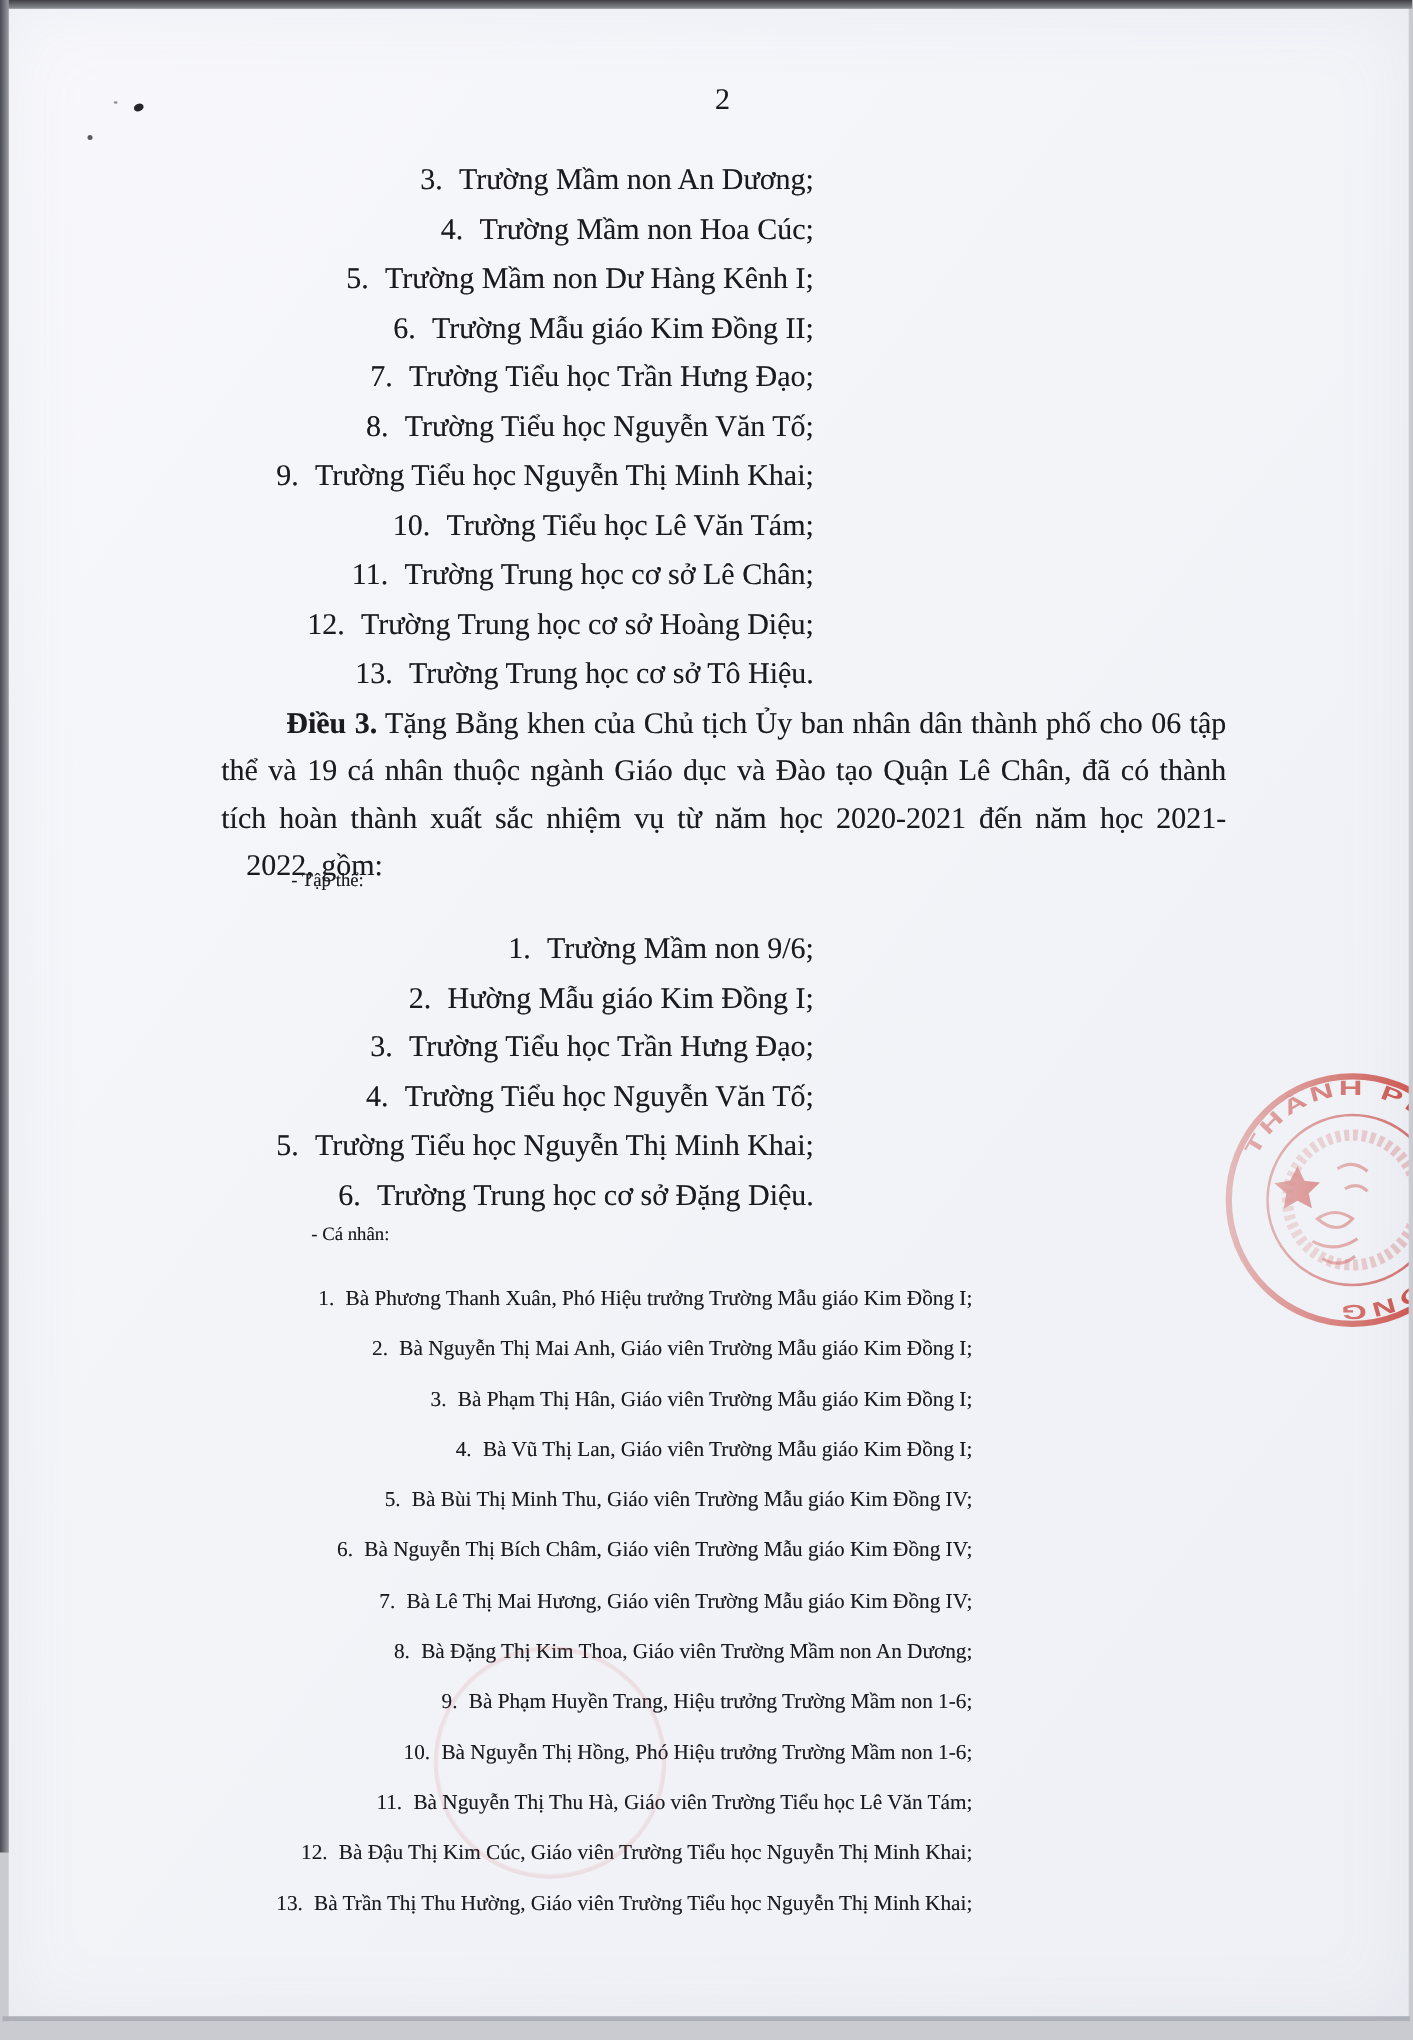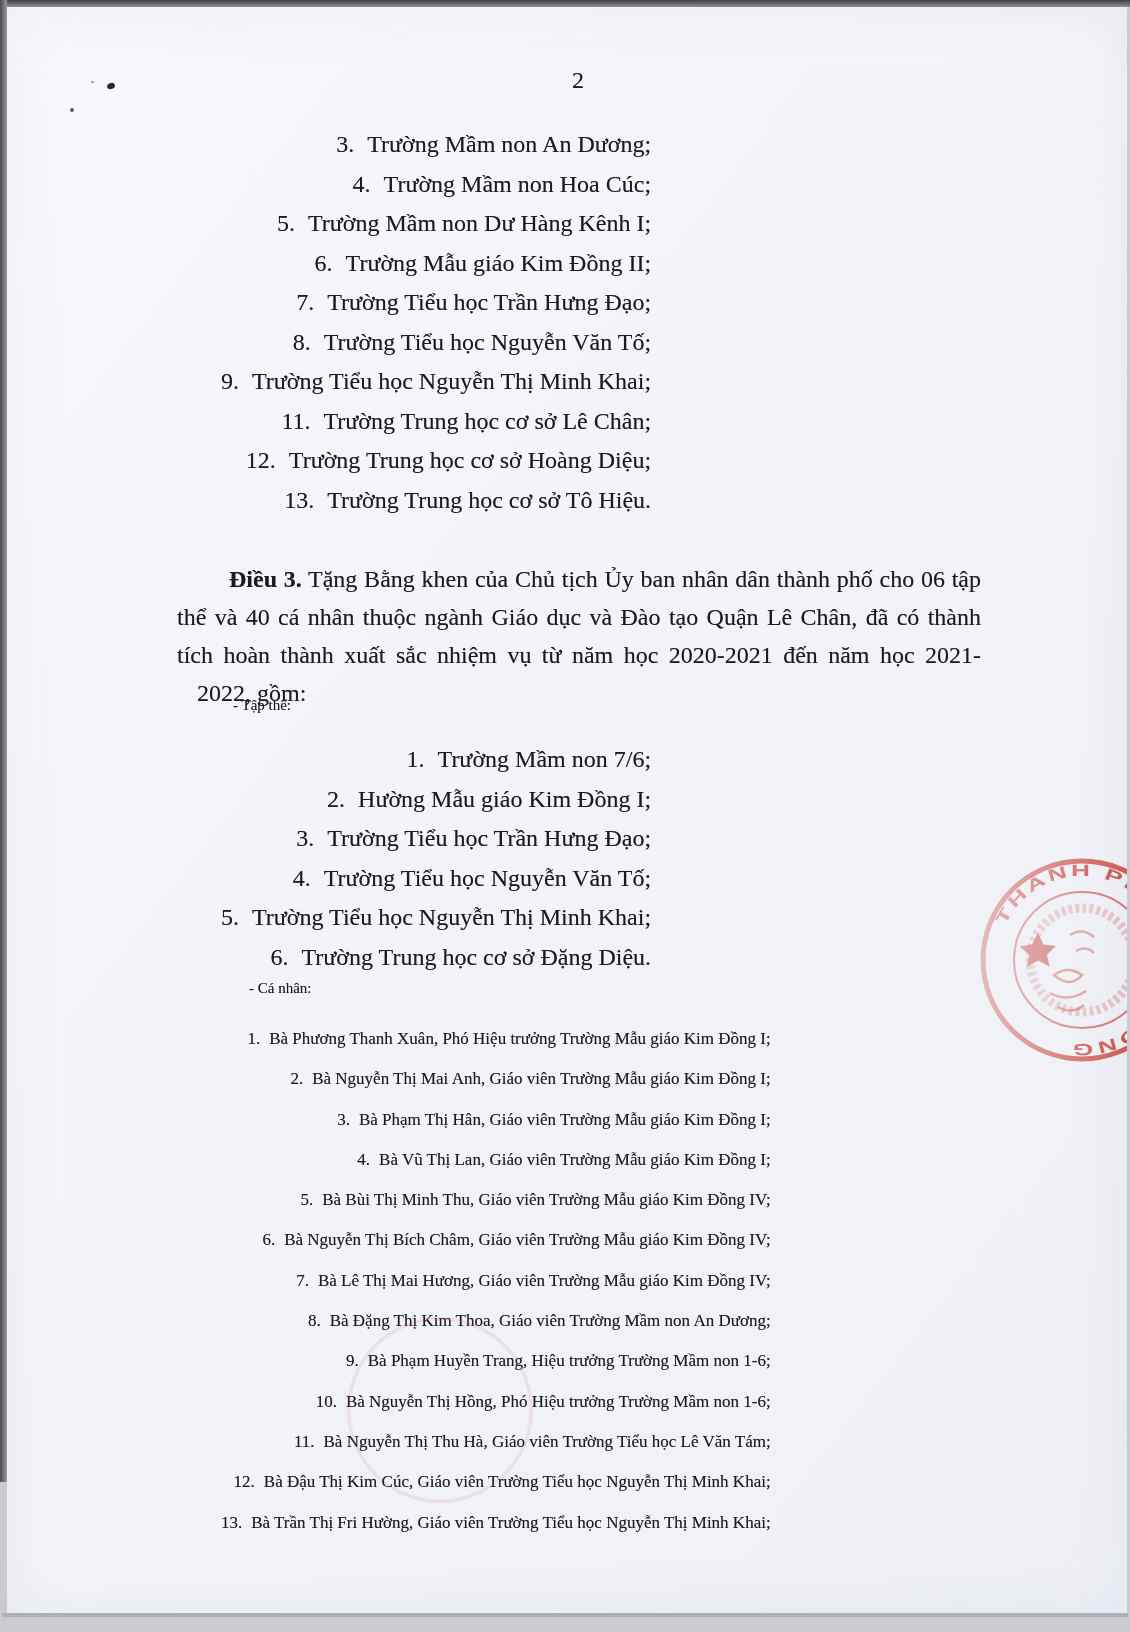--- a/index.html
+++ b/index.html
@@ -61,35 +61,36 @@
     <div class="page-num soft">2</div>
 
     <div class="doclist list-a soft" style="left:214px; top:118px;">
       <div class="li"><span class="num">3.</span><span>Trường Mầm non An Dương;</span></div>
       <div class="li"><span class="num">4.</span><span>Trường Mầm non Hoa Cúc;</span></div>
       <div class="li"><span class="num">5.</span><span>Trường Mầm non Dư Hàng Kênh I;</span></div>
       <div class="li"><span class="num">6.</span><span>Trường Mẫu giáo Kim Đồng II;</span></div>
       <div class="li"><span class="num">7.</span><span>Trường Tiểu học Trần Hưng Đạo;</span></div>
       <div class="li"><span class="num">8.</span><span>Trường Tiểu học Nguyễn Văn Tố;</span></div>
       <div class="li"><span class="num">9.</span><span>Trường Tiểu học Nguyễn Thị Minh Khai;</span></div>
+      <div class="li"><span class="num">10.</span><span>Trường Tiểu học Lê Văn Tám;</span></div>
       <div class="li"><span class="num">11.</span><span>Trường Trung học cơ sở Lê Chân;</span></div>
       <div class="li"><span class="num">12.</span><span>Trường Trung học cơ sở Hoàng Diệu;</span></div>
       <div class="li"><span class="num">13.</span><span>Trường Trung học cơ sở Tô Hiệu.</span></div>
     </div>
 
     <div class="article soft">
       <div class="pline first"><span class="bold">Điều 3.</span><span> Tặng Bằng khen của Chủ tịch Ủy ban nhân dân thành phố cho 06 tập</span></div>
-      <div class="pline">thể và 40 cá nhân thuộc ngành Giáo dục và Đào tạo Quận Lê Chân, đã có thành</div>
+      <div class="pline">thể và 19 cá nhân thuộc ngành Giáo dục và Đào tạo Quận Lê Chân, đã có thành</div>
       <div class="pline">tích hoàn thành xuất sắc nhiệm vụ từ năm học 2020-2021 đến năm học 2021-</div>
       <div class="pline last">2022, gồm:</div>
     </div>
 
     <div class="sublabel soft" style="top:690px;">- Tập thể:</div>
     <div class="doclist list-b soft" style="left:214px; top:733px;">
-      <div class="li"><span class="num">1.</span><span>Trường Mầm non 7/6;</span></div>
+      <div class="li"><span class="num">1.</span><span>Trường Mầm non 9/6;</span></div>
       <div class="li"><span class="num">2.</span><span>Hường Mẫu giáo Kim Đồng I;</span></div>
       <div class="li"><span class="num">3.</span><span>Trường Tiểu học Trần Hưng Đạo;</span></div>
       <div class="li"><span class="num">4.</span><span>Trường Tiểu học Nguyễn Văn Tố;</span></div>
       <div class="li"><span class="num">5.</span><span>Trường Tiểu học Nguyễn Thị Minh Khai;</span></div>
       <div class="li"><span class="num">6.</span><span>Trường Trung học cơ sở Đặng Diệu.</span></div>
     </div>
 
     <div class="sublabel soft" style="top:973px;margin-left:16px;">- Cá nhân:</div>
     <div class="doclist list-c soft" style="left:214px; top:1012px;">
       <div class="li"><span class="num">1.</span><span>Bà Phương Thanh Xuân, Phó Hiệu trưởng Trường Mẫu giáo Kim Đồng I;</span></div>
@@ -97,21 +98,21 @@
       <div class="li"><span class="num">3.</span><span>Bà Phạm Thị Hân, Giáo viên Trường Mẫu giáo Kim Đồng I;</span></div>
       <div class="li"><span class="num">4.</span><span>Bà Vũ Thị Lan, Giáo viên Trường Mẫu giáo Kim Đồng I;</span></div>
       <div class="li"><span class="num">5.</span><span>Bà Bùi Thị Minh Thu, Giáo viên Trường Mẫu giáo Kim Đồng IV;</span></div>
       <div class="li"><span class="num">6.</span><span>Bà Nguyễn Thị Bích Châm, Giáo viên Trường Mẫu giáo Kim Đồng IV;</span></div>
       <div class="li"><span class="num">7.</span><span>Bà Lê Thị Mai Hương, Giáo viên Trường Mẫu giáo Kim Đồng IV;</span></div>
       <div class="li"><span class="num">8.</span><span>Bà Đặng Thị Kim Thoa, Giáo viên Trường Mầm non An Dương;</span></div>
       <div class="li"><span class="num">9.</span><span>Bà Phạm Huyền Trang, Hiệu trưởng Trường Mầm non 1-6;</span></div>
       <div class="li"><span class="num">10.</span><span>Bà Nguyễn Thị Hồng, Phó Hiệu trưởng Trường Mầm non 1-6;</span></div>
       <div class="li"><span class="num">11.</span><span>Bà Nguyễn Thị Thu Hà, Giáo viên Trường Tiểu học Lê Văn Tám;</span></div>
       <div class="li"><span class="num">12.</span><span>Bà Đậu Thị Kim Cúc, Giáo viên Trường Tiểu học Nguyễn Thị Minh Khai;</span></div>
-      <div class="li"><span class="num">13.</span><span>Bà Trần Thị Fri Hường, Giáo viên Trường Tiểu học Nguyễn Thị Minh Khai;</span></div>
+      <div class="li"><span class="num">13.</span><span>Bà Trần Thị Thu Hường, Giáo viên Trường Tiểu học Nguyễn Thị Minh Khai;</span></div>
     </div>
 
     <div class="stamp-wrap">
       <svg width="210" height="300" viewBox="0 0 210 300">
         <defs>
           <linearGradient id="fade" x1="0" y1="0" x2="1" y2="0">
             <stop offset="0" stop-color="#fff" stop-opacity="0.18"></stop>
             <stop offset="0.4" stop-color="#fff" stop-opacity="0.5"></stop>
             <stop offset="1" stop-color="#fff" stop-opacity="1"></stop>
           </linearGradient>

